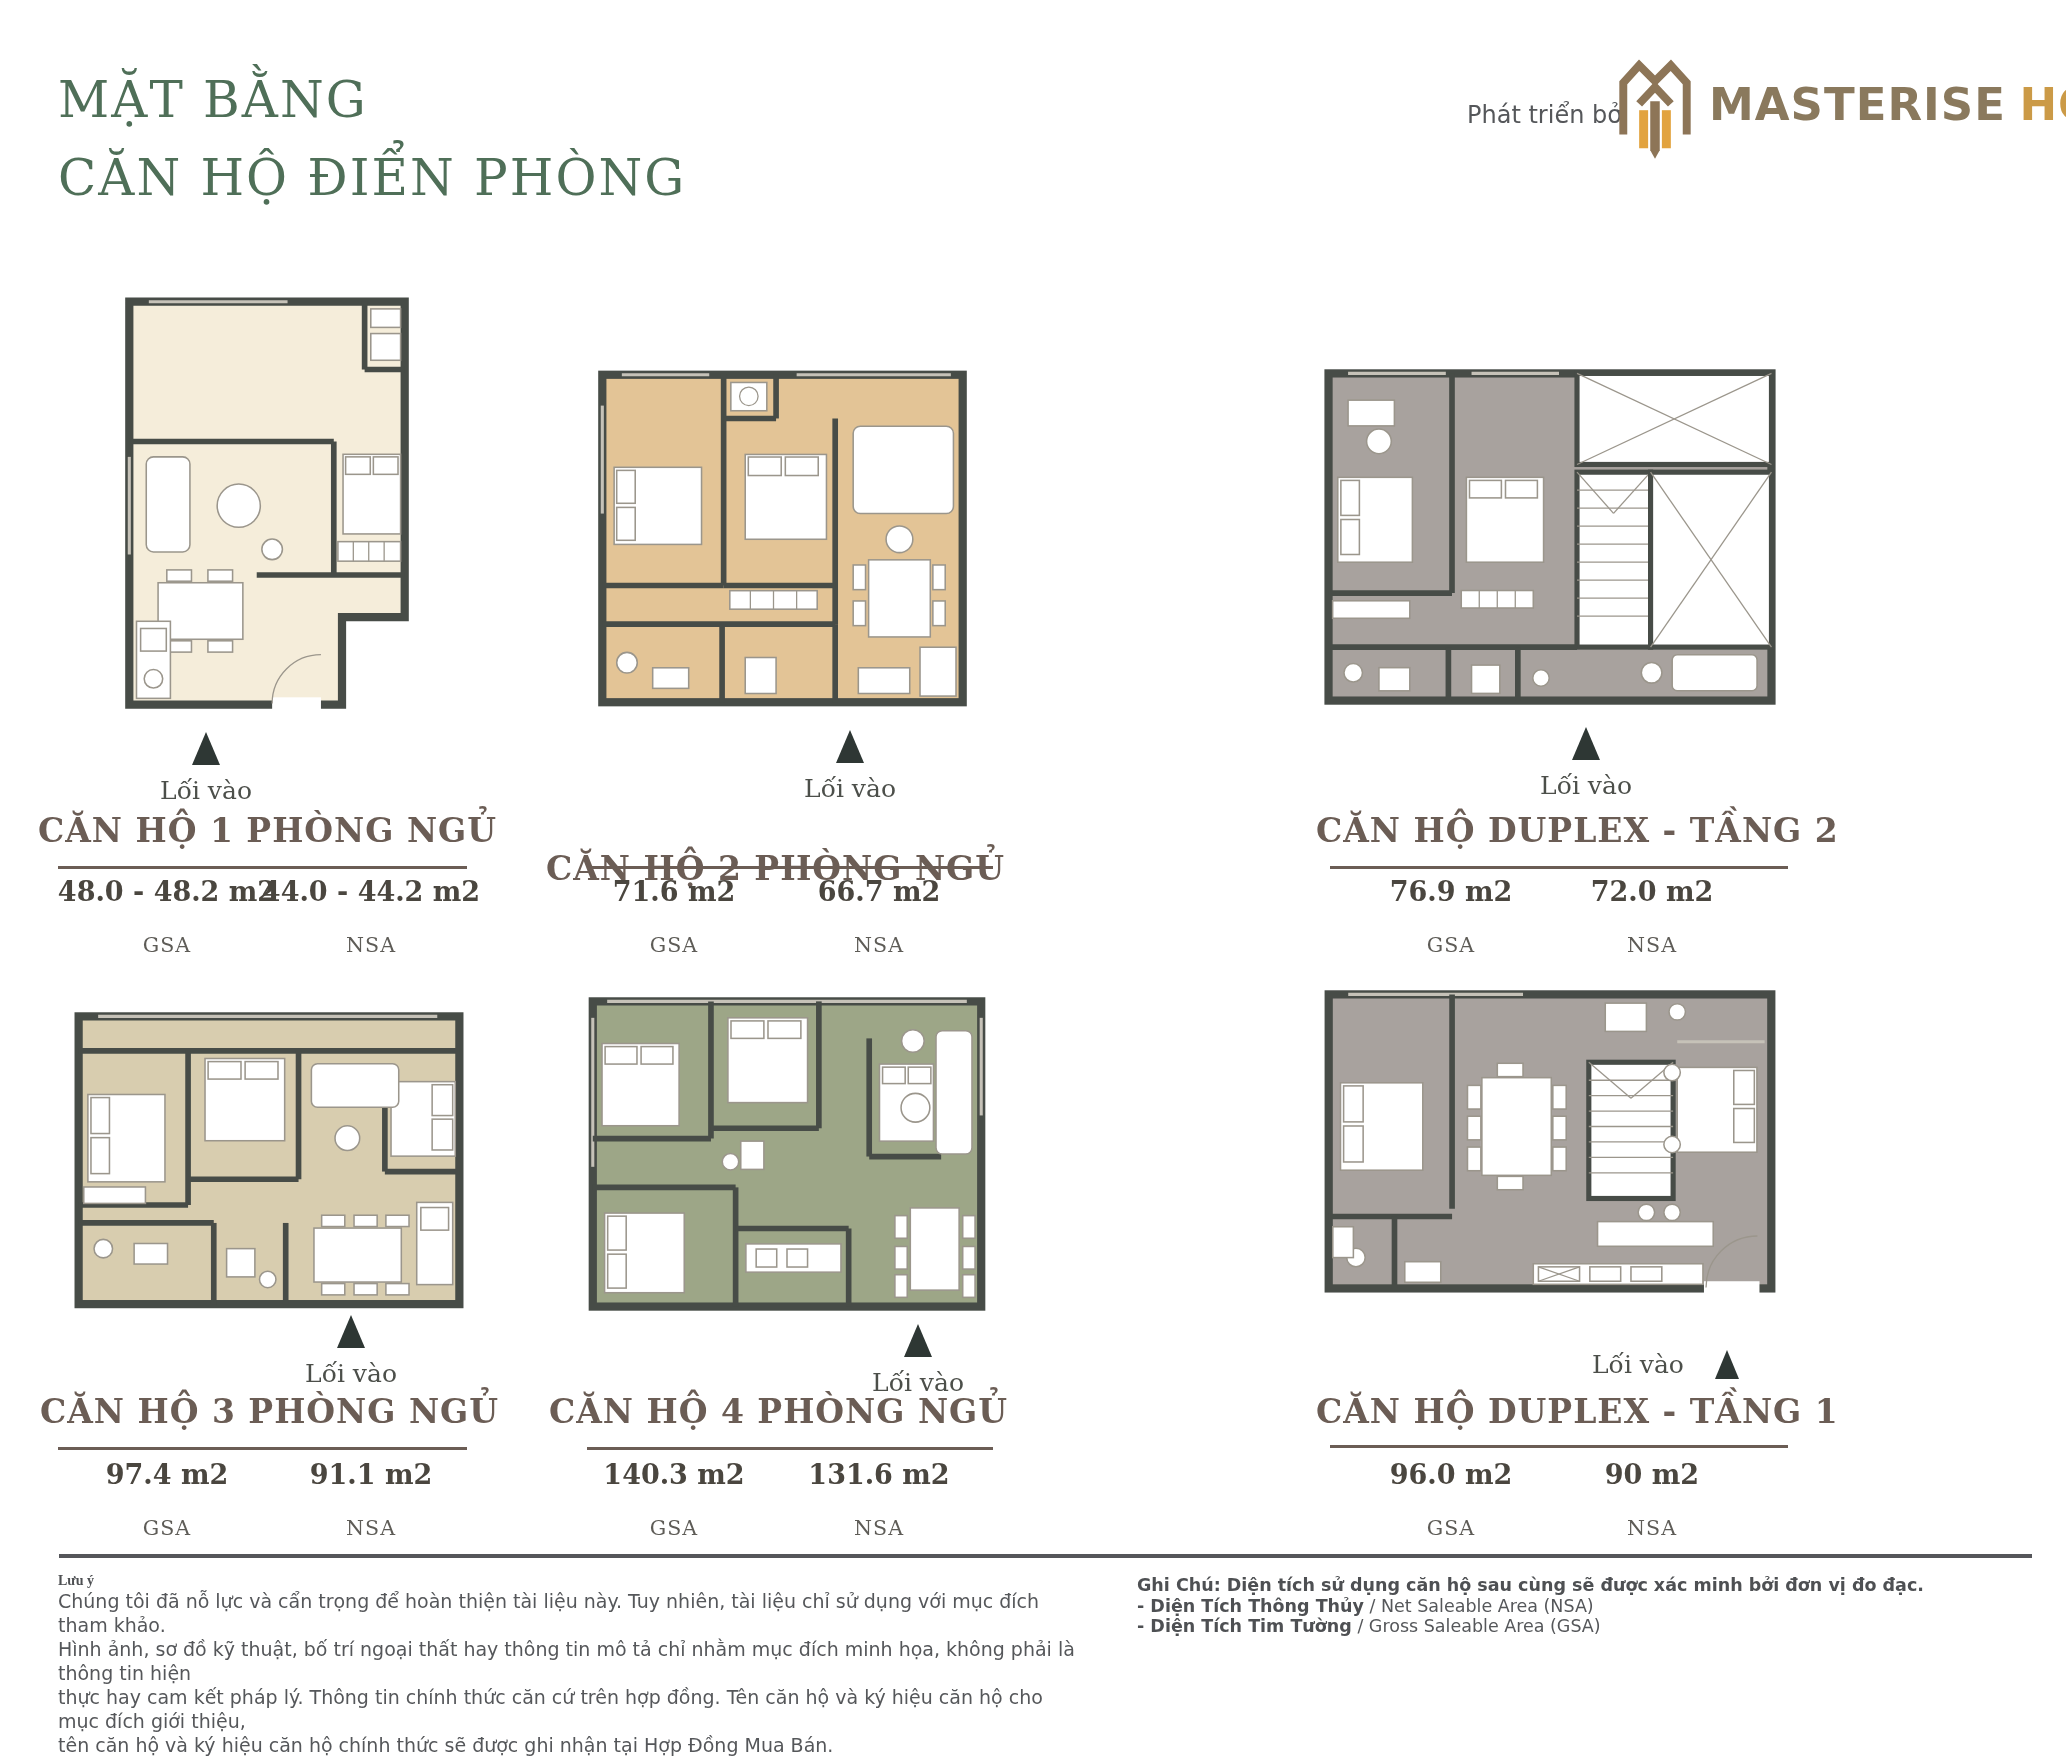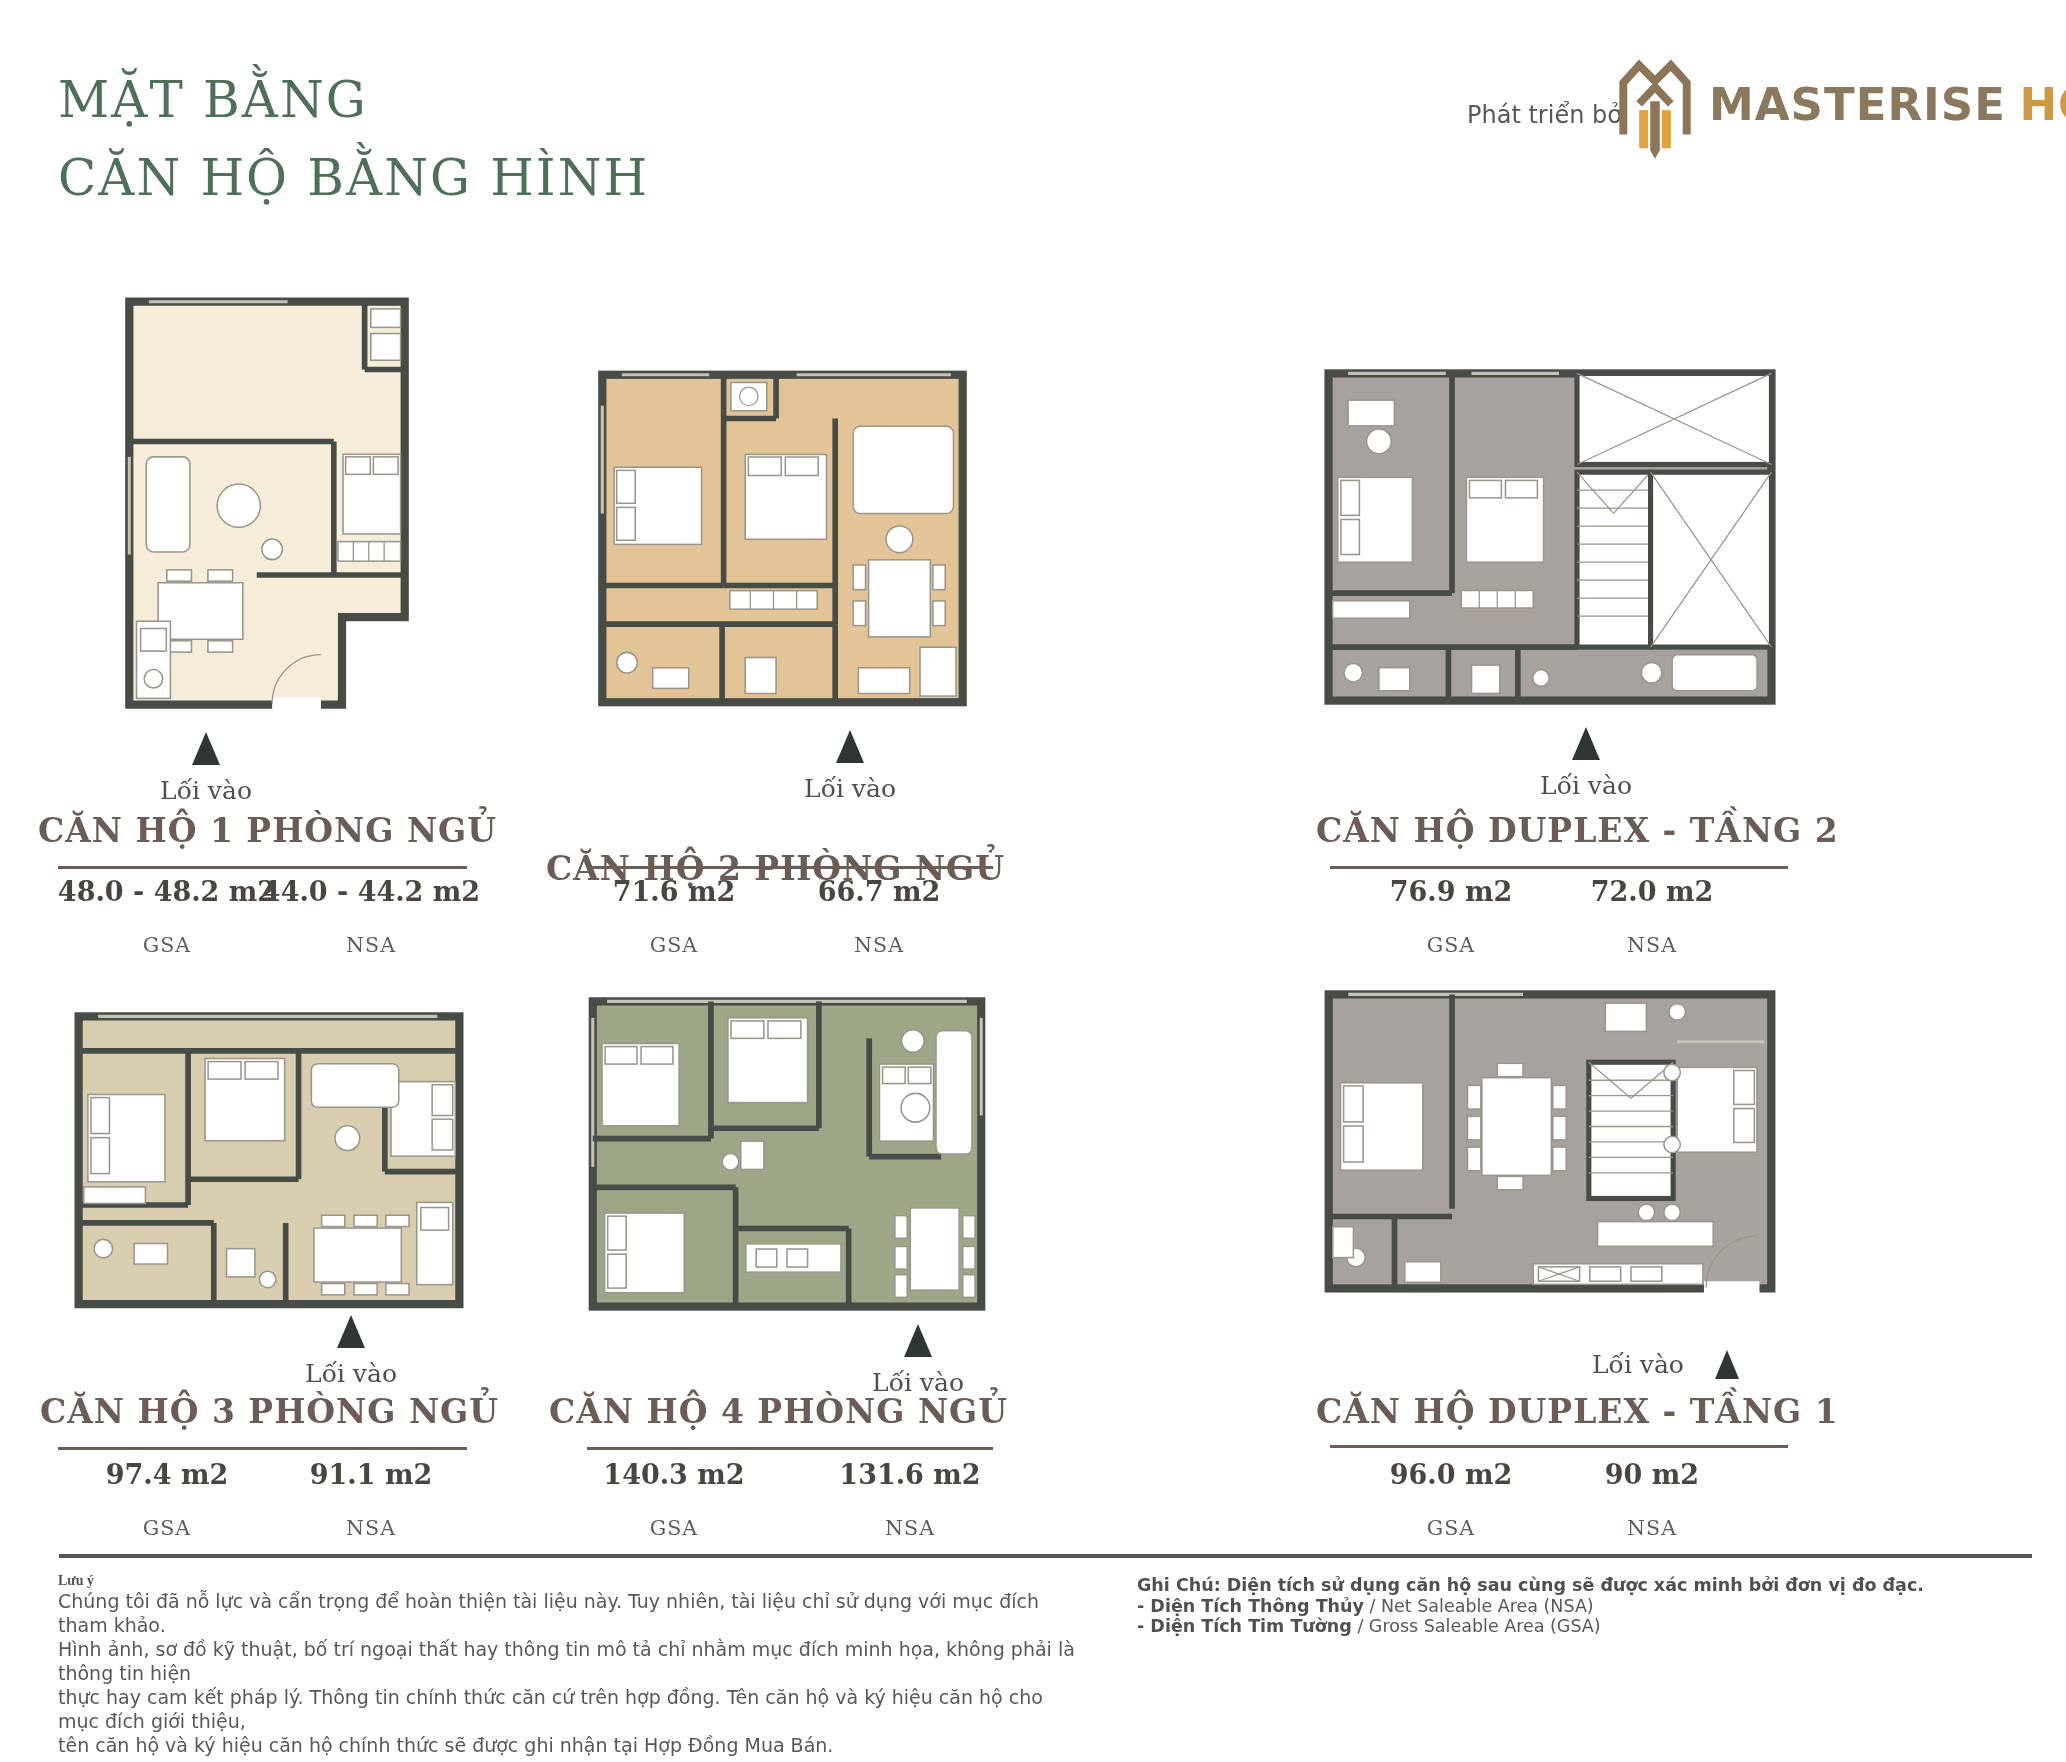--- a/index.html
+++ b/index.html
@@ -56,21 +56,21 @@
   .foot-left .line:first-of-type{margin-top:5.1px;}
   .foot-right{left:1137px;top:1575px;width:905px;}
   .foot-right .head{font-size:17.5px;font-weight:700;color:#4e5053;line-height:20.6px;}
   .foot-right .item{font-size:17.5px;line-height:20.6px;}
   .foot-right .b{font-weight:700;color:#4e5053;}
 </style>
 </head>
 <body>
 
 <div class="abs page-title">MẶT BẰNG
-CĂN HỘ BẰNG HÌNH</div>
+CĂN HỘ ĐIỂN PHÒNG</div>
 
 <div class="abs dev-label">Phát triển bởi</div>
 
 <div class="abs logo-box">
   <svg viewBox="0 0 150 210">
     <polyline points="15,158 15,60 45,27 75,57 105,27 135,60 135,158" fill="none" stroke="#8d7557" stroke-width="15"></polyline>
     <polyline points="45,100 75,68 105,100" fill="none" stroke="#8d7557" stroke-width="15"></polyline>
     <rect x="45" y="112" width="17" height="72" fill="#e2a33f"></rect>
     <rect x="88" y="112" width="17" height="72" fill="#e2a33f"></rect>
     <polygon points="66,95 84,95 84,188 75,204 66,188" fill="#8d7557"></polygon>
@@ -358,21 +358,21 @@
 <div class="abs entrance" style="left:841px;top:1324px;">
   <div class="tri"></div>
   <div class="entrance-label">Lối vào</div>
 </div>
 <div class="abs unit-title" style="left:547px;top:1392px;">CĂN HỘ 4 PHÒNG NGỦ</div>
 <div class="abs unit-rule" style="left:587px;top:1447px;width:406px;"></div>
 <div class="abs area" style="left:540px;top:1459px;">
   <div class="area-value">140.3 m2</div>
   <div class="area-label">GSA</div>
 </div>
-<div class="abs area" style="left:776px;top:1459px;">
+<div class="abs area" style="left:745px;top:1459px;">
   <div class="area-value">131.6 m2</div>
   <div class="area-label">NSA</div>
 </div>
 
 <div class="abs floorplan" style="left:1317px;top:980px;width:466px;height:329px;">
   <svg viewBox="0 0 905 640">
     <rect fill="#a8a29e" x="22" y="28" width="861" height="572"></rect>
     <rect class="wallO" x="22" y="28" width="861" height="572"></rect>
     <line class="win" x1="60" y1="28" x2="400" y2="28"></line>
     <line class="win" x1="700" y1="120" x2="870" y2="120"></line>

